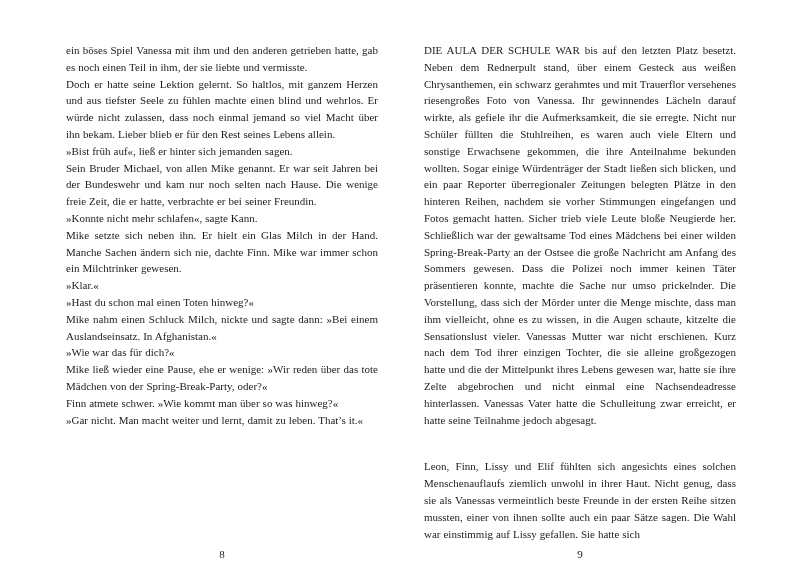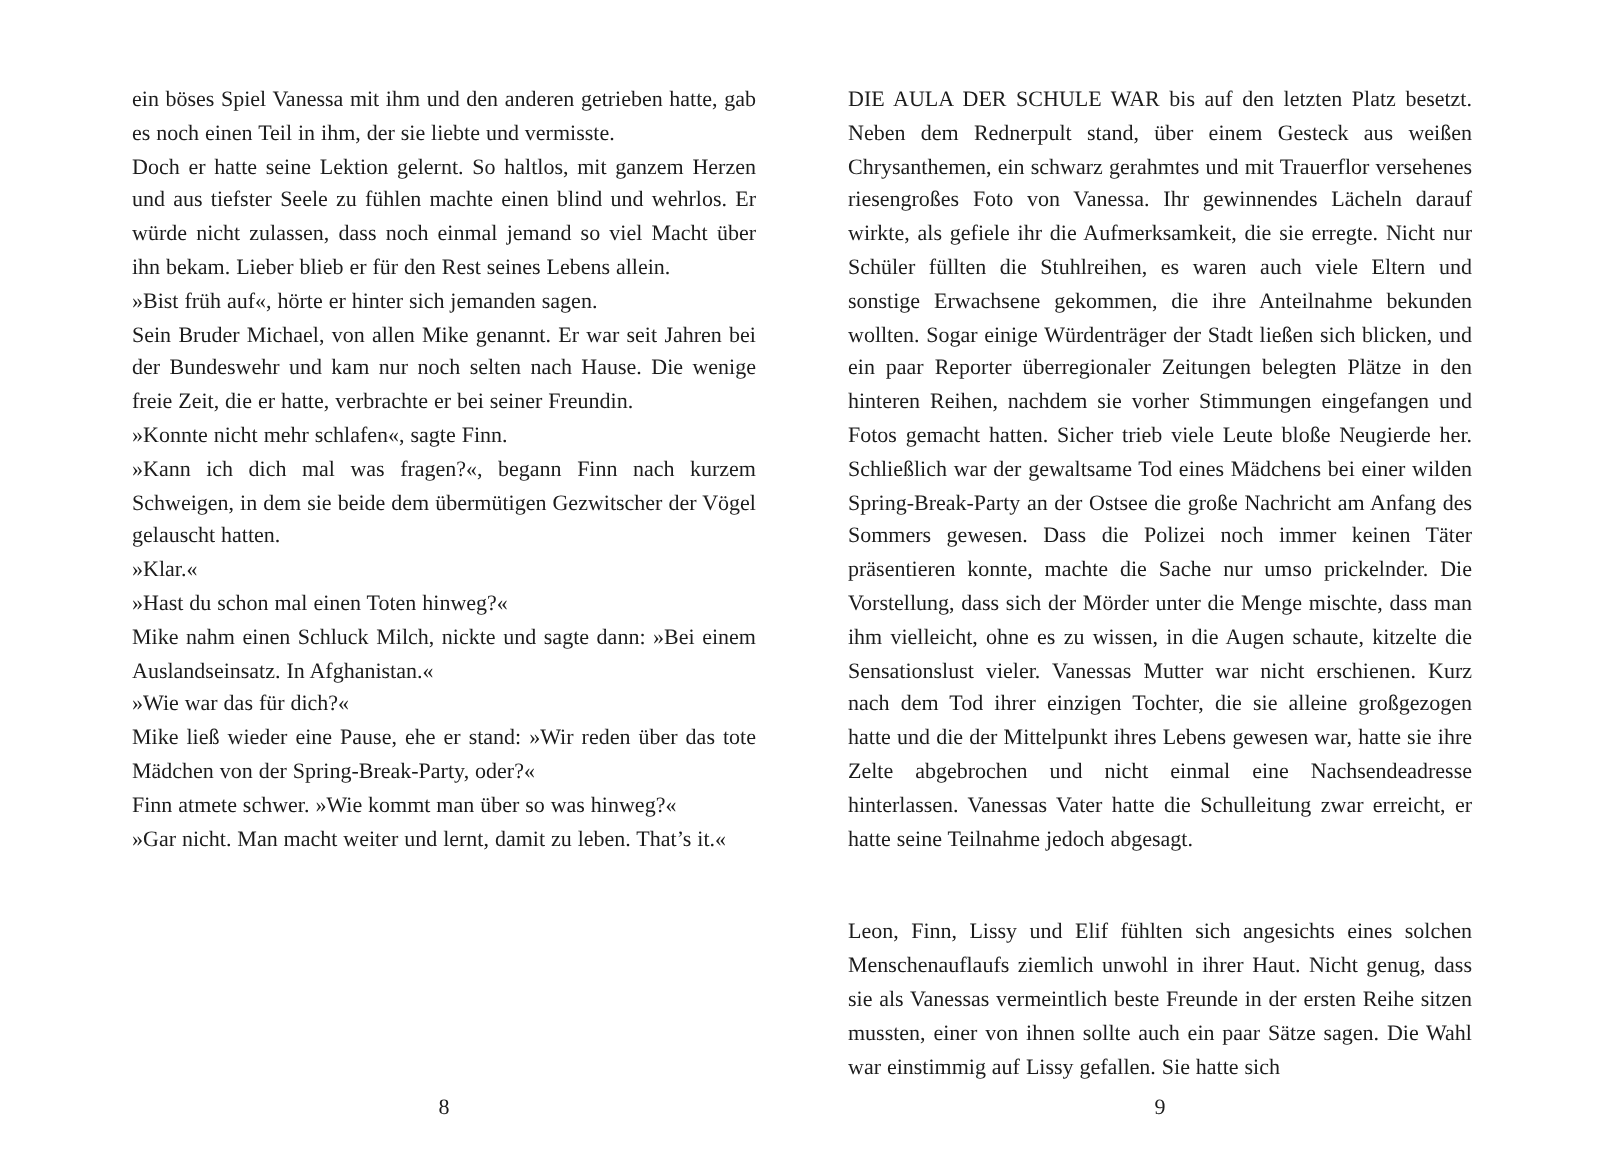--- a/index.html
+++ b/index.html
@@ -52,29 +52,29 @@
 </style>
 </head>
 <body>
 
 <div class="spread">
 
   <section class="page left">
     <div class="page-text" lang="de">
         <p>ein böses Spiel Vanessa mit ihm und den anderen getrieben hatte, gab es noch einen Teil in ihm, der sie liebte und vermisste.</p>
         <p>Doch er hatte seine Lektion gelernt. So haltlos, mit ganzem Herzen und aus tiefster Seele zu fühlen machte einen blind und wehrlos. Er würde nicht zulassen, dass noch einmal jemand so viel Macht über ihn bekam. Lieber blieb er für den Rest seines Lebens allein.</p>
-        <p>»Bist früh auf«, hörte er hinter sich jemanden sagen.</p>
+        <p>»Bist früh auf«, ließ er hinter sich jemanden sagen.</p>
         <p>Sein Bruder Michael, von allen Mike genannt. Er war seit Jahren bei der Bundeswehr und kam nur noch selten nach Hause. Die wenige freie Zeit, die er hatte, verbrachte er bei seiner Freundin.</p>
-        <p>»Konnte nicht mehr schlafen«, sagte Finn.</p>
-        <p>»Kann ich dich mal was fragen?«, begann Finn nach kurzem Schweigen, in dem sie beide dem übermütigen Gezwitscher der Vögel gelauscht hatten.</p>
+        <p>»Konnte nicht mehr schlafen«, sagte Kann.</p>
+        <p>Mike setzte sich neben ihn. Er hielt ein Glas Milch in der Hand. Manche Sachen ändern sich nie, dachte Finn. Mike war immer schon ein Milchtrinker gewesen.</p>
         <p>»Klar.«</p>
         <p>»Hast du schon mal einen Toten hinweg?«</p>
         <p>Mike nahm einen Schluck Milch, nickte und sagte dann: »Bei einem Auslandseinsatz. In Afghanistan.«</p>
         <p>»Wie war das für dich?«</p>
-        <p>Mike ließ wieder eine Pause, ehe er stand: »Wir reden über das tote Mädchen von der Spring-Break-Party, oder?«</p>
+        <p>Mike ließ wieder eine Pause, ehe er wenige: »Wir reden über das tote Mädchen von der Spring-Break-Party, oder?«</p>
         <p>Finn atmete schwer. »Wie kommt man über so was hinweg?«</p>
         <p>»Gar nicht. Man macht weiter und lernt, damit zu leben. That’s it.«</p>
       </div>
     <div class="page-number">8</div>
   </section>
 
   <section class="page right">
     <div class="page-text" lang="de">
         <p>DIE AULA DER SCHULE WAR bis auf den letzten Platz besetzt. Neben dem Rednerpult stand, über einem Gesteck aus weißen Chrysanthemen, ein schwarz gerahmtes und mit Trauerflor versehenes riesengroßes Foto von Vanessa. Ihr gewinnendes Lächeln darauf wirkte, als gefiele ihr die Aufmerksamkeit, die sie erregte. Nicht nur Schüler füllten die Stuhlreihen, es waren auch viele Eltern und sonstige Erwachsene gekommen, die ihre Anteilnahme bekunden wollten. Sogar einige Würdenträger der Stadt ließen sich blicken, und ein paar Reporter überregionaler Zeitungen belegten Plätze in den hinteren Reihen, nachdem sie vorher Stimmungen eingefangen und Fotos gemacht hatten. Sicher trieb viele Leute bloße Neugierde her. Schließlich war der gewaltsame Tod eines Mädchens bei einer wilden Spring-Break-Party an der Ostsee die große Nachricht am Anfang des Sommers gewesen. Dass die Polizei noch immer keinen Täter präsentieren konnte, machte die Sache nur umso prickelnder. Die Vorstellung, dass sich der Mörder unter die Menge mischte, dass man ihm vielleicht, ohne es zu wissen, in die Augen schaute, kitzelte die Sensationslust vieler. Vanessas Mutter war nicht erschienen. Kurz nach dem Tod ihrer einzigen Tochter, die sie alleine großgezogen hatte und die der Mittelpunkt ihres Lebens gewesen war, hatte sie ihre Zelte abgebrochen und nicht einmal eine Nachsendeadresse hinterlassen. Vanessas Vater hatte die Schulleitung zwar erreicht, er hatte seine Teilnahme jedoch abgesagt.</p>
         <p class="gap">Leon, Finn, Lissy und Elif fühlten sich angesichts eines solchen Menschenauflaufs ziemlich unwohl in ihrer Haut. Nicht genug, dass sie als Vanessas vermeintlich beste Freunde in der ersten Reihe sitzen mussten, einer von ihnen sollte auch ein paar Sätze sagen. Die Wahl war einstimmig auf Lissy gefallen. Sie hatte sich</p>

